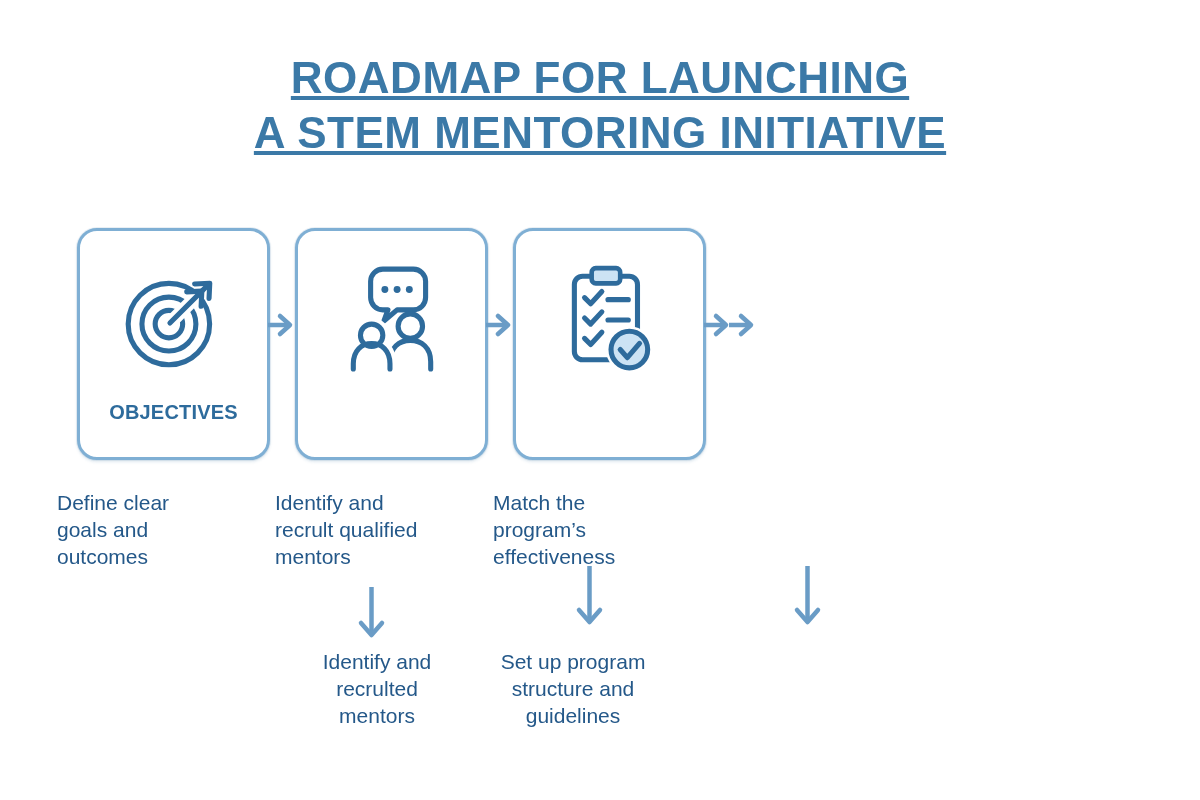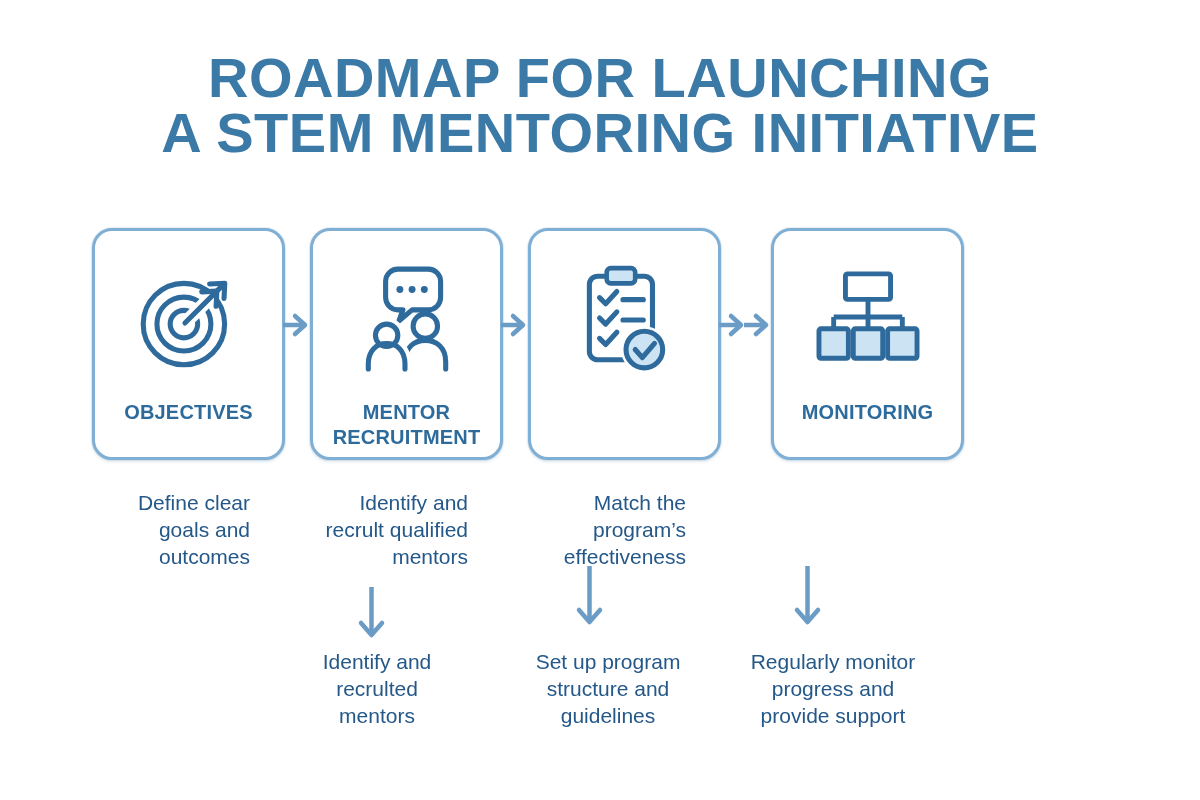--- a/index.html
+++ b/index.html
@@ -7,53 +7,53 @@
     --icon-stroke:#2E6B9C; --icon-fill:#CCE3F4;
     --arrow:#6A9CC6; --card-border:#7FAFD4;
   }
   html,body{margin:0;padding:0;background:#fff;}
   .canvas{
     position:relative; width:1200px; height:800px; background:#ffffff;
     font-family:"Liberation Sans", sans-serif; overflow:hidden;
   }
   .title{
     position:absolute; left:0; right:0; top:50px; margin:0;
-    text-align:center; font-weight:700; font-size:56px; line-height:55px;
-    color:var(--title); white-space:pre-line; letter-spacing:.5px;
+    text-align:center; font-weight:700; font-size:44px; line-height:55px;
+    color:var(--title); white-space:pre-line; letter-spacing:.5px;text-decoration:underline;
   }
   .row{position:absolute; display:flex; align-items:flex-start;}
-  .cards-row{top:228px; left:72px;padding-left:20px;}
+  .cards-row{top:228px; left:57px;padding-left:20px;}
   .card{
     width:193px; height:232px; box-sizing:border-box; background:#fff;
     border:3px solid var(--card-border); border-radius:20px;
     box-shadow:0 0 0 1px rgba(46,107,156,0.10), 0 2px 3px rgba(46,107,156,0.15);
     display:flex; flex-direction:column; align-items:center;
   }
   .icon-area{height:163px; display:flex; align-items:center; justify-content:center; padding-top:6px;}
   .card-label{
     font-weight:700; font-size:20px; line-height:25px; color:var(--label);
     text-align:center; white-space:pre-line; letter-spacing:.2px;
   }
   .harrow{width:25px; height:232px; position:relative;}
   .harrow svg{position:absolute; top:82px; left:-2px;}
   .desc-row{top:489px; left:57px;}
   .desc{
-    width:193px; margin-right:25px; text-align:right; font-size:21px;
+    width:193px; margin-right:25px; text-align:left; font-size:21px;
     line-height:27px; color:var(--text); white-space:pre-line;
   }
   .desc:last-child{margin-right:0;}
   .varrow{position:absolute;}
   .varrow-2{left:357px; top:587px;}
   .varrow-3{left:575px; top:566px;}
   .varrow-4{left:793px; top:566px;}
   .outcome{
     position:absolute; top:648px; width:240px; text-align:center;
     font-size:21px; line-height:27px; color:var(--text); white-space:pre-line;
   }
-  .outcome-2{left:257px;} .outcome-3{left:488px;} .outcome-4{left:713px;}
+  .outcome-2{left:257px;} .outcome-3{left:453px;} .outcome-4{left:713px;}
   
   .ic *{stroke:var(--icon-stroke); stroke-width:5; fill:none; stroke-linecap:round; stroke-linejoin:round;}
   .ic .cas{stroke:#fff;}
   .ic .flt{fill:var(--icon-fill);}
   .ic .fwh{fill:#fff;}
   .ic .fdk{fill:var(--icon-stroke); stroke:none;}
   .ic .w13{stroke-width:13;}
   .ic .w10{stroke-width:10;}
   .ic .sq{stroke-linecap:butt;}
   .ar *{stroke:var(--arrow); stroke-width:4.5; fill:none; stroke-linecap:round; stroke-linejoin:round;}
@@ -100,22 +100,20 @@
           <circle class="fdk" cx="60" cy="26" r="3.4"></circle>
           <circle class="fdk" cx="72" cy="26" r="3.4"></circle>
           <circle cx="73" cy="62" r="12"></circle>
           <path d="M53,104 v-7 c0,-14 9,-21 20,-21 c11,0 20,7 20,21 v7"></path>
           <path class="cas w13" d="M17,104 v-5 c0,-13 8,-20 18,-20 c10,0 18,7 18,20 v5"></path>
           <circle class="cas w13" cx="35" cy="71" r="11"></circle>
           <path d="M17,104 v-5 c0,-13 8,-20 18,-20 c10,0 18,7 18,20 v5"></path>
           <circle cx="35" cy="71" r="11"></circle>
         </svg>
       </div>
-      <div class="card-label">MENTOR
-RECRUITMENT</div>
     </div>
 
     <div class="harrow">
       <svg class="ar" width="29" height="30" viewBox="0 0 29 30">
         <path d="M0,15 H20"></path>
           <path d="M12,6 L22,15 L12,24"></path>
       </svg>
     </div>
 
     <div class="card">
@@ -143,32 +141,20 @@
     </div>
 
 
     <div class="harrow">
       <svg class="ar" width="29" height="30" viewBox="0 0 29 30">
         <path d="M0,15 H20"></path>
           <path d="M12,6 L22,15 L12,24"></path>
       </svg>
     </div>
 
-    <div class="card">
-      <div class="icon-area">
-        <svg class="ic" width="114" height="102" viewBox="0 0 116 104">
-          <path class="sq" d="M58,32 V50 M23,50 H93 M23,50 V62 M58,50 V62 M93,50 V62"></path>
-          <rect class="fwh" x="35" y="6" width="46" height="26" rx="2"></rect>
-          <rect class="flt" x="8" y="62" width="30" height="30" rx="2"></rect>
-          <rect class="flt" x="43" y="62" width="30" height="30" rx="2"></rect>
-          <rect class="flt" x="78" y="62" width="30" height="30" rx="2"></rect>
-        </svg>
-      </div>
-      <div class="card-label">MONITORING</div>
-    </div>
 
   </div>
 
   <div class="row desc-row">
     <div class="desc">Define clear
 goals and
 outcomes</div>
     <div class="desc">Identify and
 recrult qualified
 mentors</div>
@@ -195,17 +181,14 @@
         <path d="M4,44 L14.5,56 L25,44"></path>
     </svg>
   </div>
 
   <div class="outcome outcome-2">Identify and
 recrulted
 mentors</div>
   <div class="outcome outcome-3">Set up program
 structure and
 guidelines</div>
-  <div class="outcome outcome-4">Regularly monitor
-progress and
-provide support</div>
 
 </div>
 
 </body></html>

